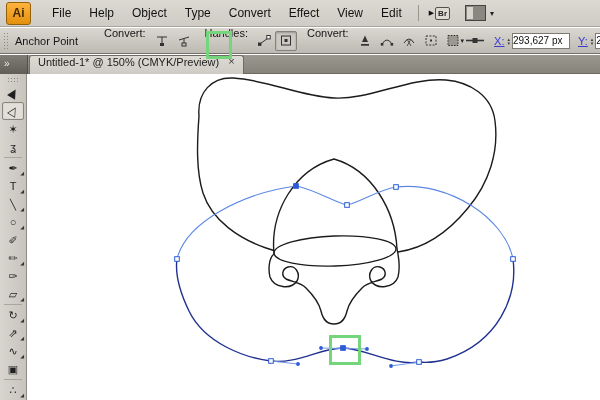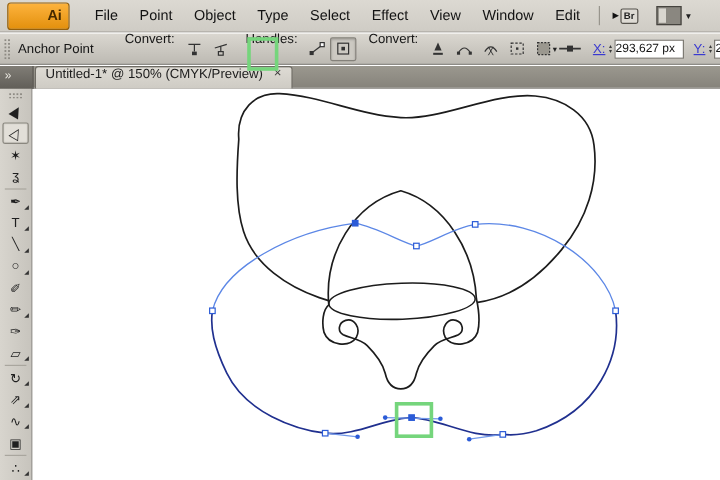--- a/index.html
+++ b/index.html
@@ -5,21 +5,21 @@
   html,body{margin:0;padding:0;background:#e9e7e2;}
   .stage{position:relative;width:600px;height:400px;overflow:hidden;
          font-family:"Liberation Sans",sans-serif;background:#fff;}
 
   
   .menubar{position:absolute;left:0;top:0;width:600px;height:27px;
     background:linear-gradient(#dcd9d2,#cfccc5);border-bottom:1px solid #a8a59d;
     display:flex;align-items:center;padding-left:6px;box-sizing:border-box;}
   .appicon{width:23px;height:21px;border-radius:3px;margin-right:12px;flex:0 0 auto;
     background:linear-gradient(#fdb33d,#e3900d);border:1px solid #96600a;
-    color:#452a00;font-weight:bold;font-size:12px;display:flex;align-items:center;justify-content:center;padding-left:27px;}
+    color:#452a00;font-weight:bold;font-size:12px;display:flex;align-items:center;justify-content:center;}
   .menu-item{padding:0 9px;font-size:12px;color:#121212;line-height:27px;}
   .mb-sep{width:1px;height:16px;background:#98958d;margin:0 7px;}
   .br-btn{display:flex;align-items:center;gap:1px;padding:1px 3px;}
   .br-arrow{font-size:7px;color:#111;}
   .br-box{border:1px solid #55524c;background:#dedbd4;color:#222;font-size:8px;font-weight:bold;
     padding:1px 2px;border-radius:2px;}
   .ws-btn{display:flex;align-items:center;gap:4px;margin-left:12px;}
   .ws-ic{width:19px;height:14px;border:1px solid #45433e;background:#8a8780;display:flex;}
   .ws-ic i{display:block;background:#d8d5ce;width:6px;height:12px;margin:1px 0 0 1px;}
   .ws-car{font-size:8px;color:#222;}
@@ -79,27 +79,26 @@
 </style>
 </head>
 <body>
 
 <div class="stage" data-name="illustrator-window">
 
   <div class="menubar" data-name="menu-bar">
     <div class="appicon" data-name="app-icon">Ai</div>
     <div id="menu-items" style="display:flex" data-name="menu-items">
         <span class="menu-item" data-name="menu-file">File</span>
-        <span class="menu-item" data-name="menu-edit">Point</span>
+        <span class="menu-item" data-name="menu-edit">Help</span>
         <span class="menu-item" data-name="menu-object">Object</span>
         <span class="menu-item" data-name="menu-type">Type</span>
-        <span class="menu-item" data-name="menu-select">Select</span>
+        <span class="menu-item" data-name="menu-select">Convert</span>
         <span class="menu-item" data-name="menu-effect">Effect</span>
         <span class="menu-item" data-name="menu-view">View</span>
-        <span class="menu-item" data-name="menu-window">Window</span>
         <span class="menu-item" data-name="menu-help">Edit</span>
       </div>
     <div class="mb-sep" data-name="menu-separator"></div>
     <div class="br-btn" data-name="bridge-button">
       <span class="br-arrow" data-name="bridge-arrow-icon">▶</span>
       <span class="br-box" data-name="bridge-icon">Br</span>
     </div>
     <div class="ws-btn" data-name="workspace-switcher-button">
       <span class="ws-ic" data-name="workspace-icon">
           <i></i>

